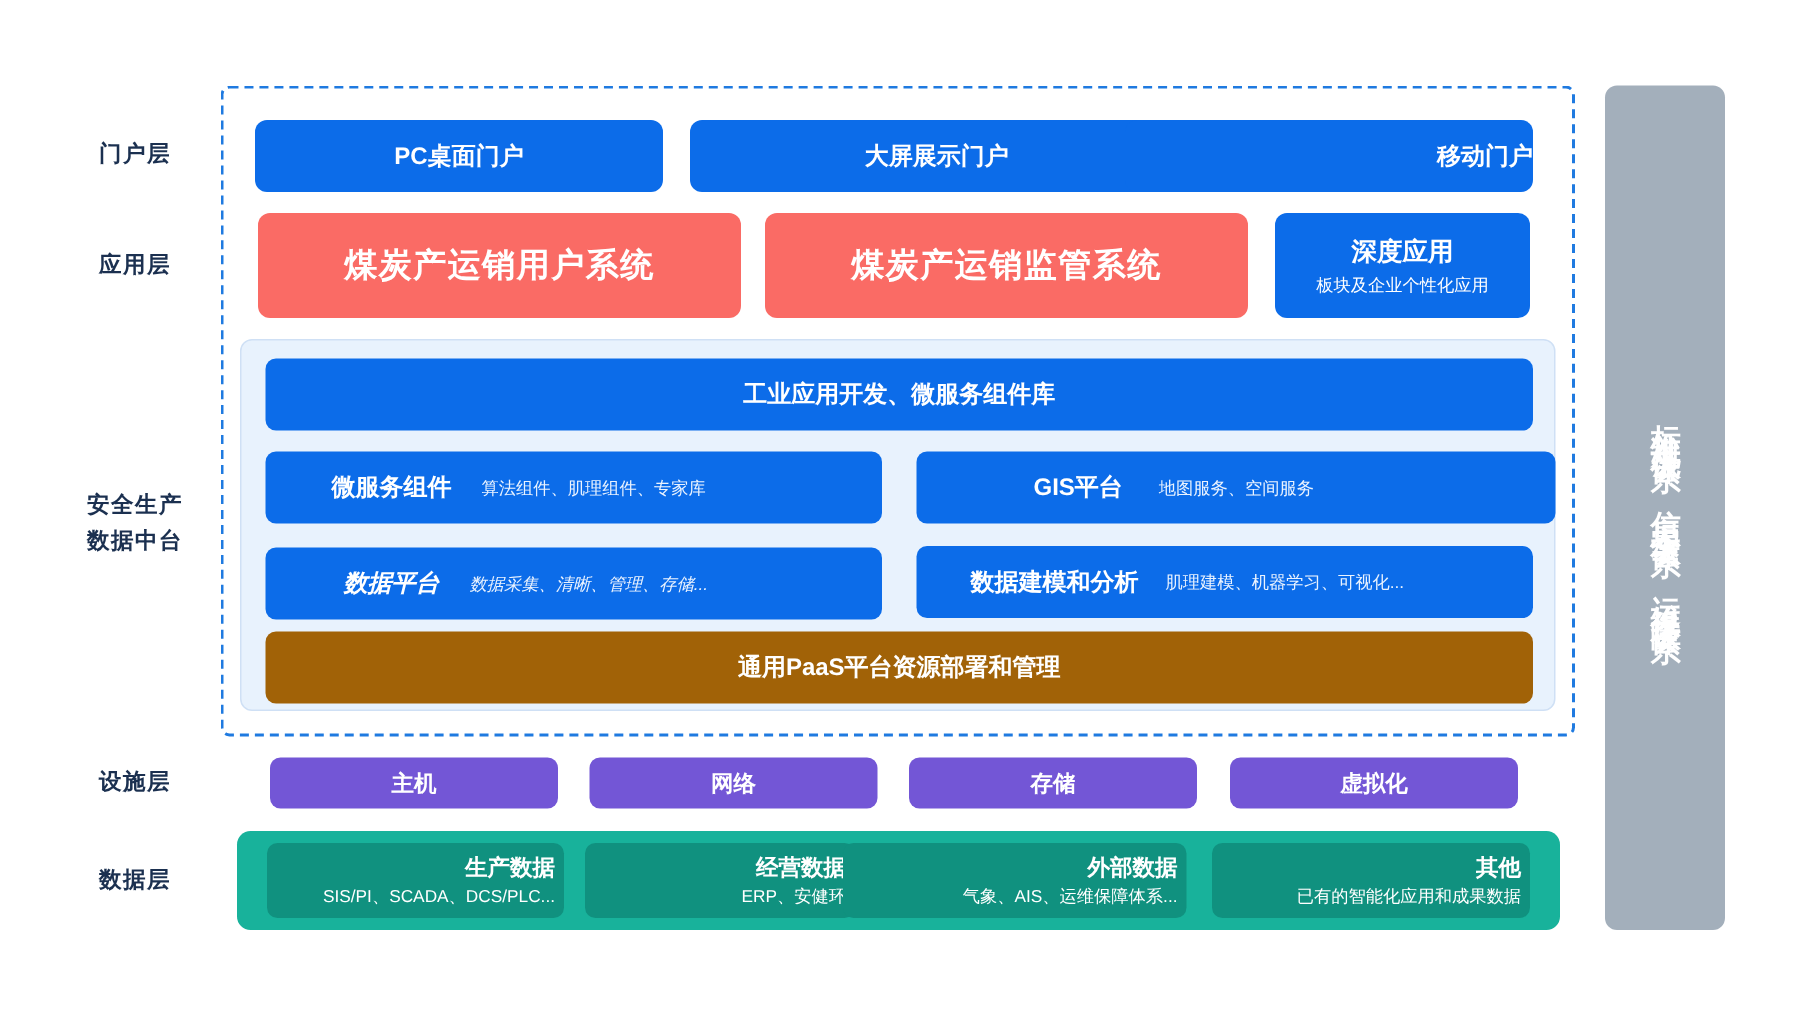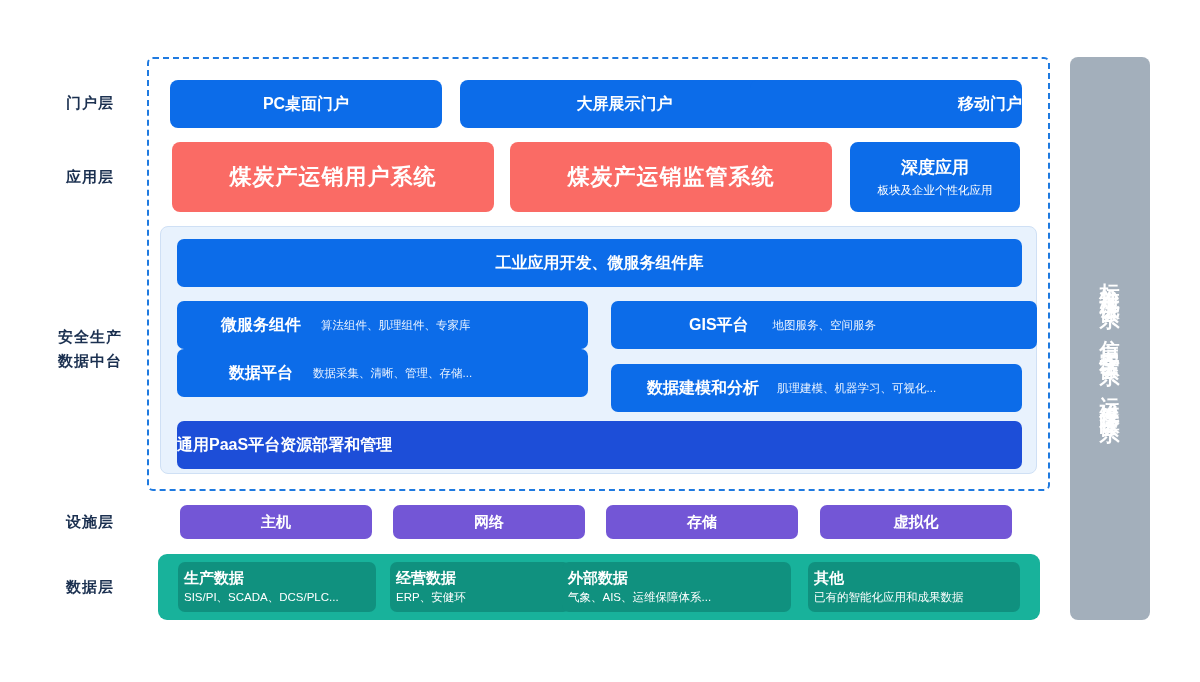--- a/index.html
+++ b/index.html
@@ -85,21 +85,22 @@
     display: flex;
     align-items: center;
     color: #fff;
   }
   .panel-row.center {
     justify-content: center;
     font-size: 16px;
     font-weight: bold;
   }
   .panel-row.paas {
-    background: #1d4ed8;
+    background: #a16207;
+    justify-content: center;
     font-size: 16px;
     font-weight: bold;
   }
   .panel-row.dual { padding-left: 0; }
   .panel-row .rt {
     font-weight: bold;
     font-size: 16px;
     white-space: nowrap;
   }
   .panel-row .rs {
@@ -126,21 +127,21 @@
     background: #18b29b;
     border-radius: 9px;
   }
   .green-box {
     position: absolute;
     top: 8px; height: 50px;
     background: #10917f;
     border-radius: 7px;
     display: flex;
     flex-direction: column;
-    align-items: flex-start;
+    align-items: flex-end;
     justify-content: center;
     color: #fff;
     text-align: center;
     padding: 0 6px;
   }
   .green-box .ttl { font-size: 15px; font-weight: bold; margin-bottom: 2px; }
   .green-box .sub { font-size: 11.5px; white-space: nowrap; overflow: hidden; }
 
   
   .side-bar {
@@ -221,21 +222,21 @@
     <div class="panel-row dual" style="left:16px; top:74px; width:411px;">
       <span class="rt" style="margin-left:44px;">微服务组件</span>
       <span class="rs" style="margin-left:20px;">算法组件、肌理组件、专家库</span>
     </div>
 
     <div class="panel-row dual" style="left:450px; top:74px; width:426px;">
       <span class="rt" style="margin-left:78px;">GIS平台</span>
       <span class="rs" style="margin-left:24px;">地图服务、空间服务</span>
     </div>
 
-    <div class="panel-row dual" style="left:16px; top:122px; width:411px;">
+    <div class="panel-row dual" style="left:16px; top:138px; width:411px;font-style:italic;">
       <span class="rt" style="margin-left:52px;">数据平台</span>
       <span class="rs" style="margin-left:20px;">数据采集、清晰、管理、存储...</span>
     </div>
 
     <div class="panel-row dual" style="left:450px; top:137px; width:411px;">
       <span class="rt" style="margin-left:36px;">数据建模和分析</span>
       <span class="rs" style="margin-left:18px;">肌理建模、机器学习、可视化...</span>
     </div>
 
     <div class="panel-row paas" style="left:16px; top:194px; width:845px;">

